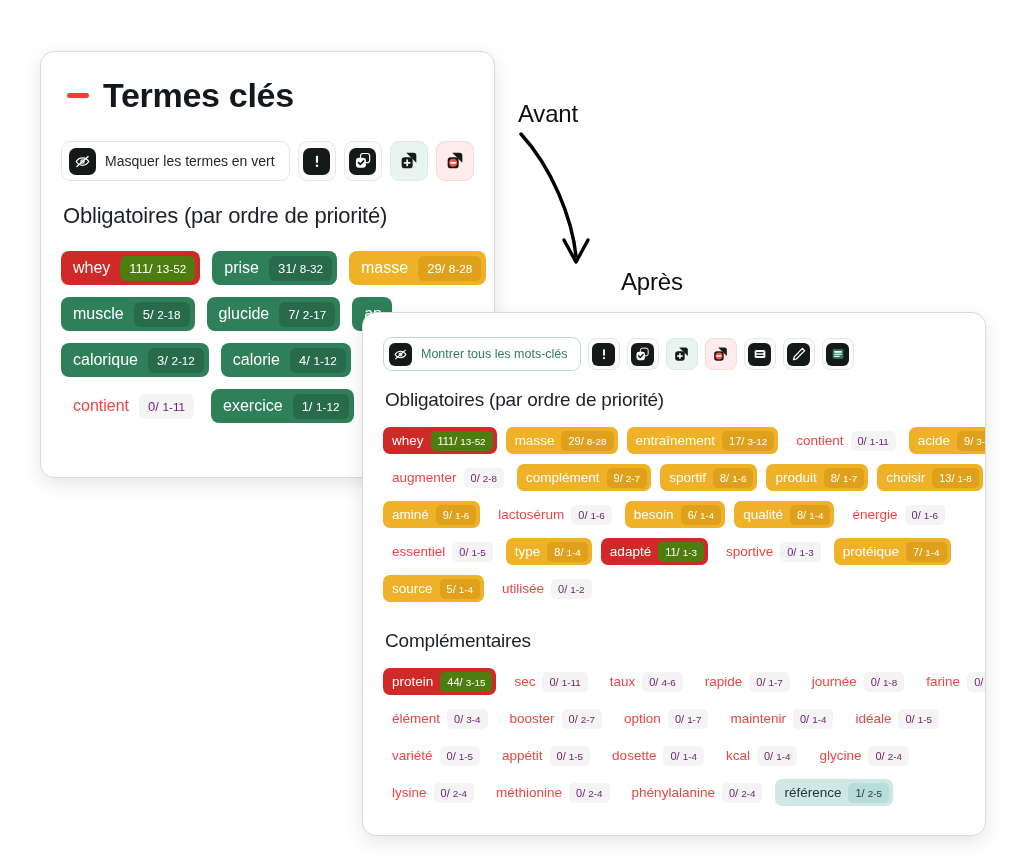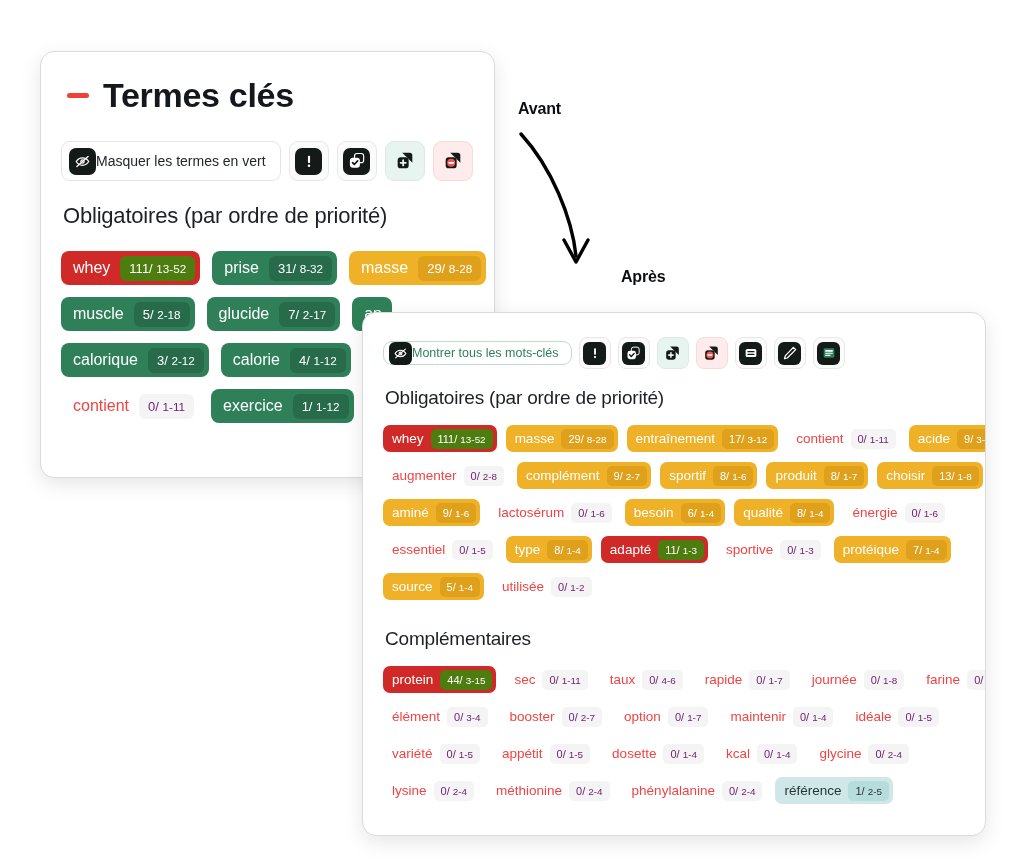--- a/index.html
+++ b/index.html
@@ -44,28 +44,28 @@
   }
   .panel-title {
     font-size: 34px; font-weight: 700; color: #14181c; letter-spacing: -0.3px;
   }
 
   
   .toolbar { display: flex; align-items: center; gap: 8px; margin-bottom: 22px; }
   .toolbar.after { gap: 7px; margin-bottom: 18px; }
 
   .toggle-btn {
-    display: flex; align-items: center; 
+    display: flex; align-items: center; gap: 9px;
     height: 40px; padding: 0 14px 0 7px;
     background: #ffffff;
     border: 1px solid #e2e5e2;
     border-radius: 9px;
     font-size: 14px; color: #22272b; white-space: nowrap;
   }
-  .toggle-btn.green-outline { border-color: #bcddc9; height: 24px; padding: 0 12px 0 5px; }
+  .toggle-btn.green-outline { border-color: #bcddc9; height: 34px; padding: 0 12px 0 5px; }
   .toggle-btn.green-outline .toggle-label { color: #2f8059; font-size: 12.5px; }
 
   .icon-btn {
     width: 40px; height: 40px;
     background: #fbfbfb;
     border: 1px solid #e6e8e6;
     border-radius: 9px;
     display: flex; align-items: center; justify-content: center;
   }
   .icon-btn.sm { width: 32px; height: 32px; border-radius: 8px; }
@@ -126,21 +126,21 @@
   .t-plain  .tag-label { color: #ef4444; }
   .t-plain  .tag-count { background: #f3f4f3; color: #701a75; }
 
   .t-teal   { background: #cfe7e7; }
   .t-teal   .tag-label { color: #25363b; }
   .t-teal   .tag-count { background: #b7dcdc; color: #25363b; }
 
   
   .anno {
     position: absolute; z-index: 5;
-    font-size: 16px; font-weight: 700; color: #0c0f12; letter-spacing: -0.2px;
+    font-size: 24px; font-weight: 400; color: #0c0f12; letter-spacing: -0.2px;
   }
   #anno-avant { left: 518px; top: 100px; }
   #anno-apres { left: 621px; top: 268px; }
   #anno-arrow { position: absolute; left: 512px; top: 128px; z-index: 5; }
 </style>
 </head>
 <body>
 
 <div id="stage">
 

